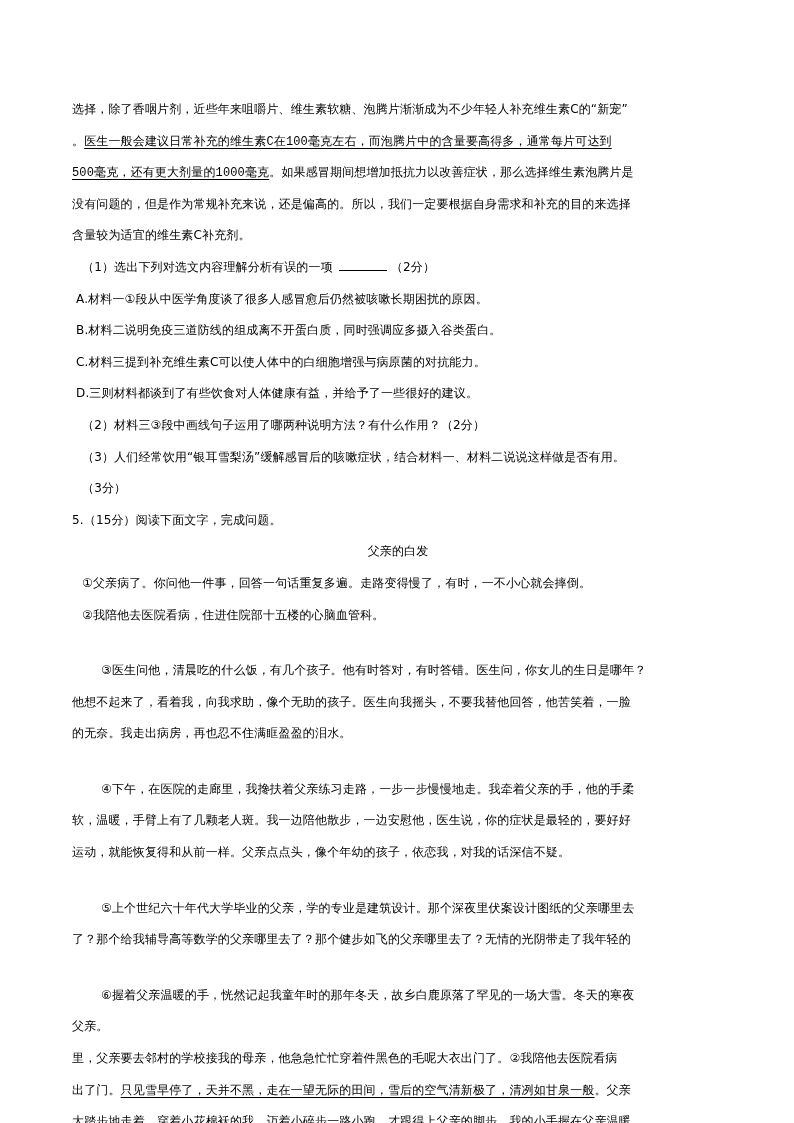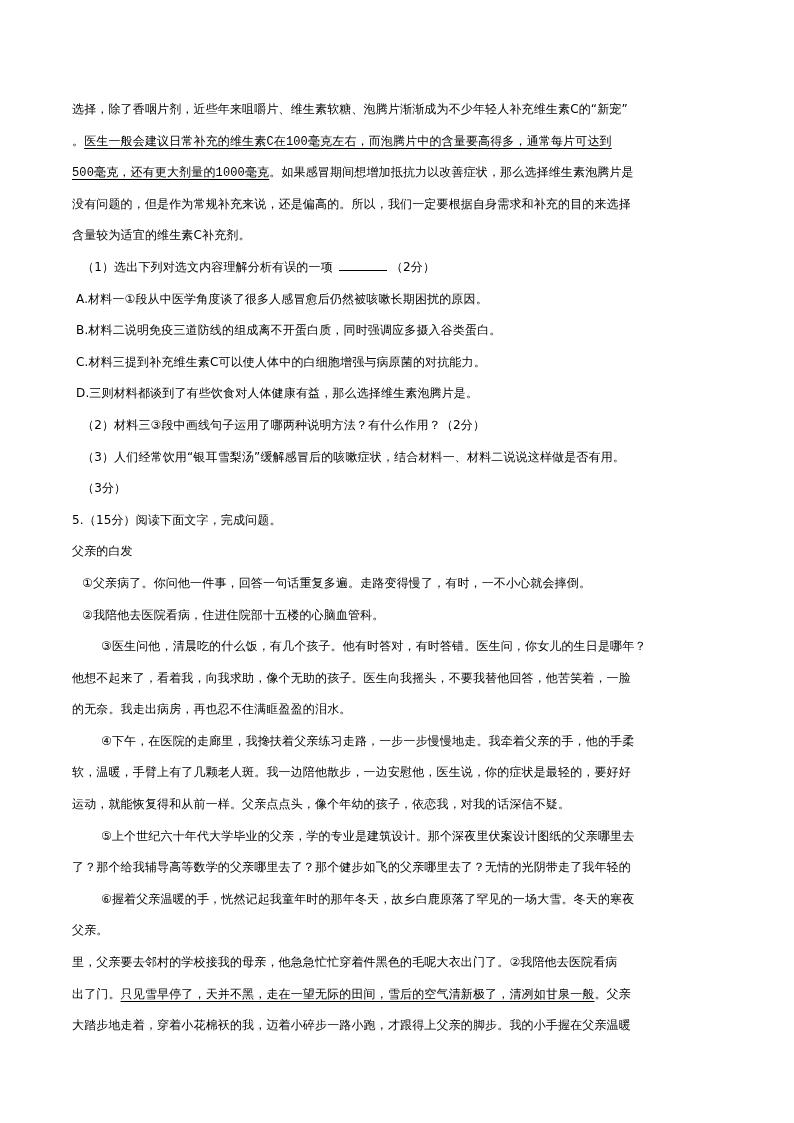--- a/index.html
+++ b/index.html
@@ -24,22 +24,22 @@
     .line {
       height: 31.6px;
       line-height: 31.6px;
       font-size: 12px;
       white-space: nowrap;
       overflow: visible;
       letter-spacing: 0.15px;
     }
     .ind1 { padding-left: 10px; }
     .ind-opt { padding-left: 4px; }
-    .ind2 { padding-left: 29px; }
-    .center { }
+    .ind2 { padding-left: 29px; margin-top: 24px; }
+    .center { text-align: center; }
     .u { text-decoration: underline; text-underline-offset: 3px; font-family: Liberation Mono, monospace; }
     .blank {
       display: inline-block;
       width: 48px;
       border-bottom: 1px solid #000;
       height: 14px;
       margin: 0 4px 0 6px;
       vertical-align: baseline;
     }
   </style>
@@ -57,21 +57,21 @@
   </div>
   <div class="line">没有问题的，但是作为常规补充来说，还是偏高的。所以，我们一定要根据自身需求和补充的目的来选择</div>
   <div class="line">含量较为适宜的维生素C补充剂。</div>
 
   <div class="line ind1">
     <span>（1）选出下列对选文内容理解分析有误的一项</span><span class="blank"></span><span>（2分）</span>
   </div>
   <div class="line ind-opt">A.材料一①段从中医学角度谈了很多人感冒愈后仍然被咳嗽长期困扰的原因。</div>
   <div class="line ind-opt">B.材料二说明免疫三道防线的组成离不开蛋白质，同时强调应多摄入谷类蛋白。</div>
   <div class="line ind-opt">C.材料三提到补充维生素C可以使人体中的白细胞增强与病原菌的对抗能力。</div>
-  <div class="line ind-opt">D.三则材料都谈到了有些饮食对人体健康有益，那么选择维生素泡腾片是。</div>
+  <div class="line ind-opt">D.三则材料都谈到了有些饮食对人体健康有益，并给予了一些很好的建议。</div>
   <div class="line ind1">（2）材料三③段中画线句子运用了哪两种说明方法？有什么作用？（2分）</div>
   <div class="line ind1">（3）人们经常饮用“银耳雪梨汤”缓解感冒后的咳嗽症状，结合材料一、材料二说说这样做是否有用。</div>
   <div class="line ind1">（3分）</div>
 
   <div class="line">5.（15分）阅读下面文字，完成问题。</div>
   <div class="line center">父亲的白发</div>
 
   <div class="line ind1">①父亲病了。你问他一件事，回答一句话重复多遍。走路变得慢了，有时，一不小心就会摔倒。</div>
   <div class="line ind1">②我陪他去医院看病，住进住院部十五楼的心脑血管科。</div>
 

